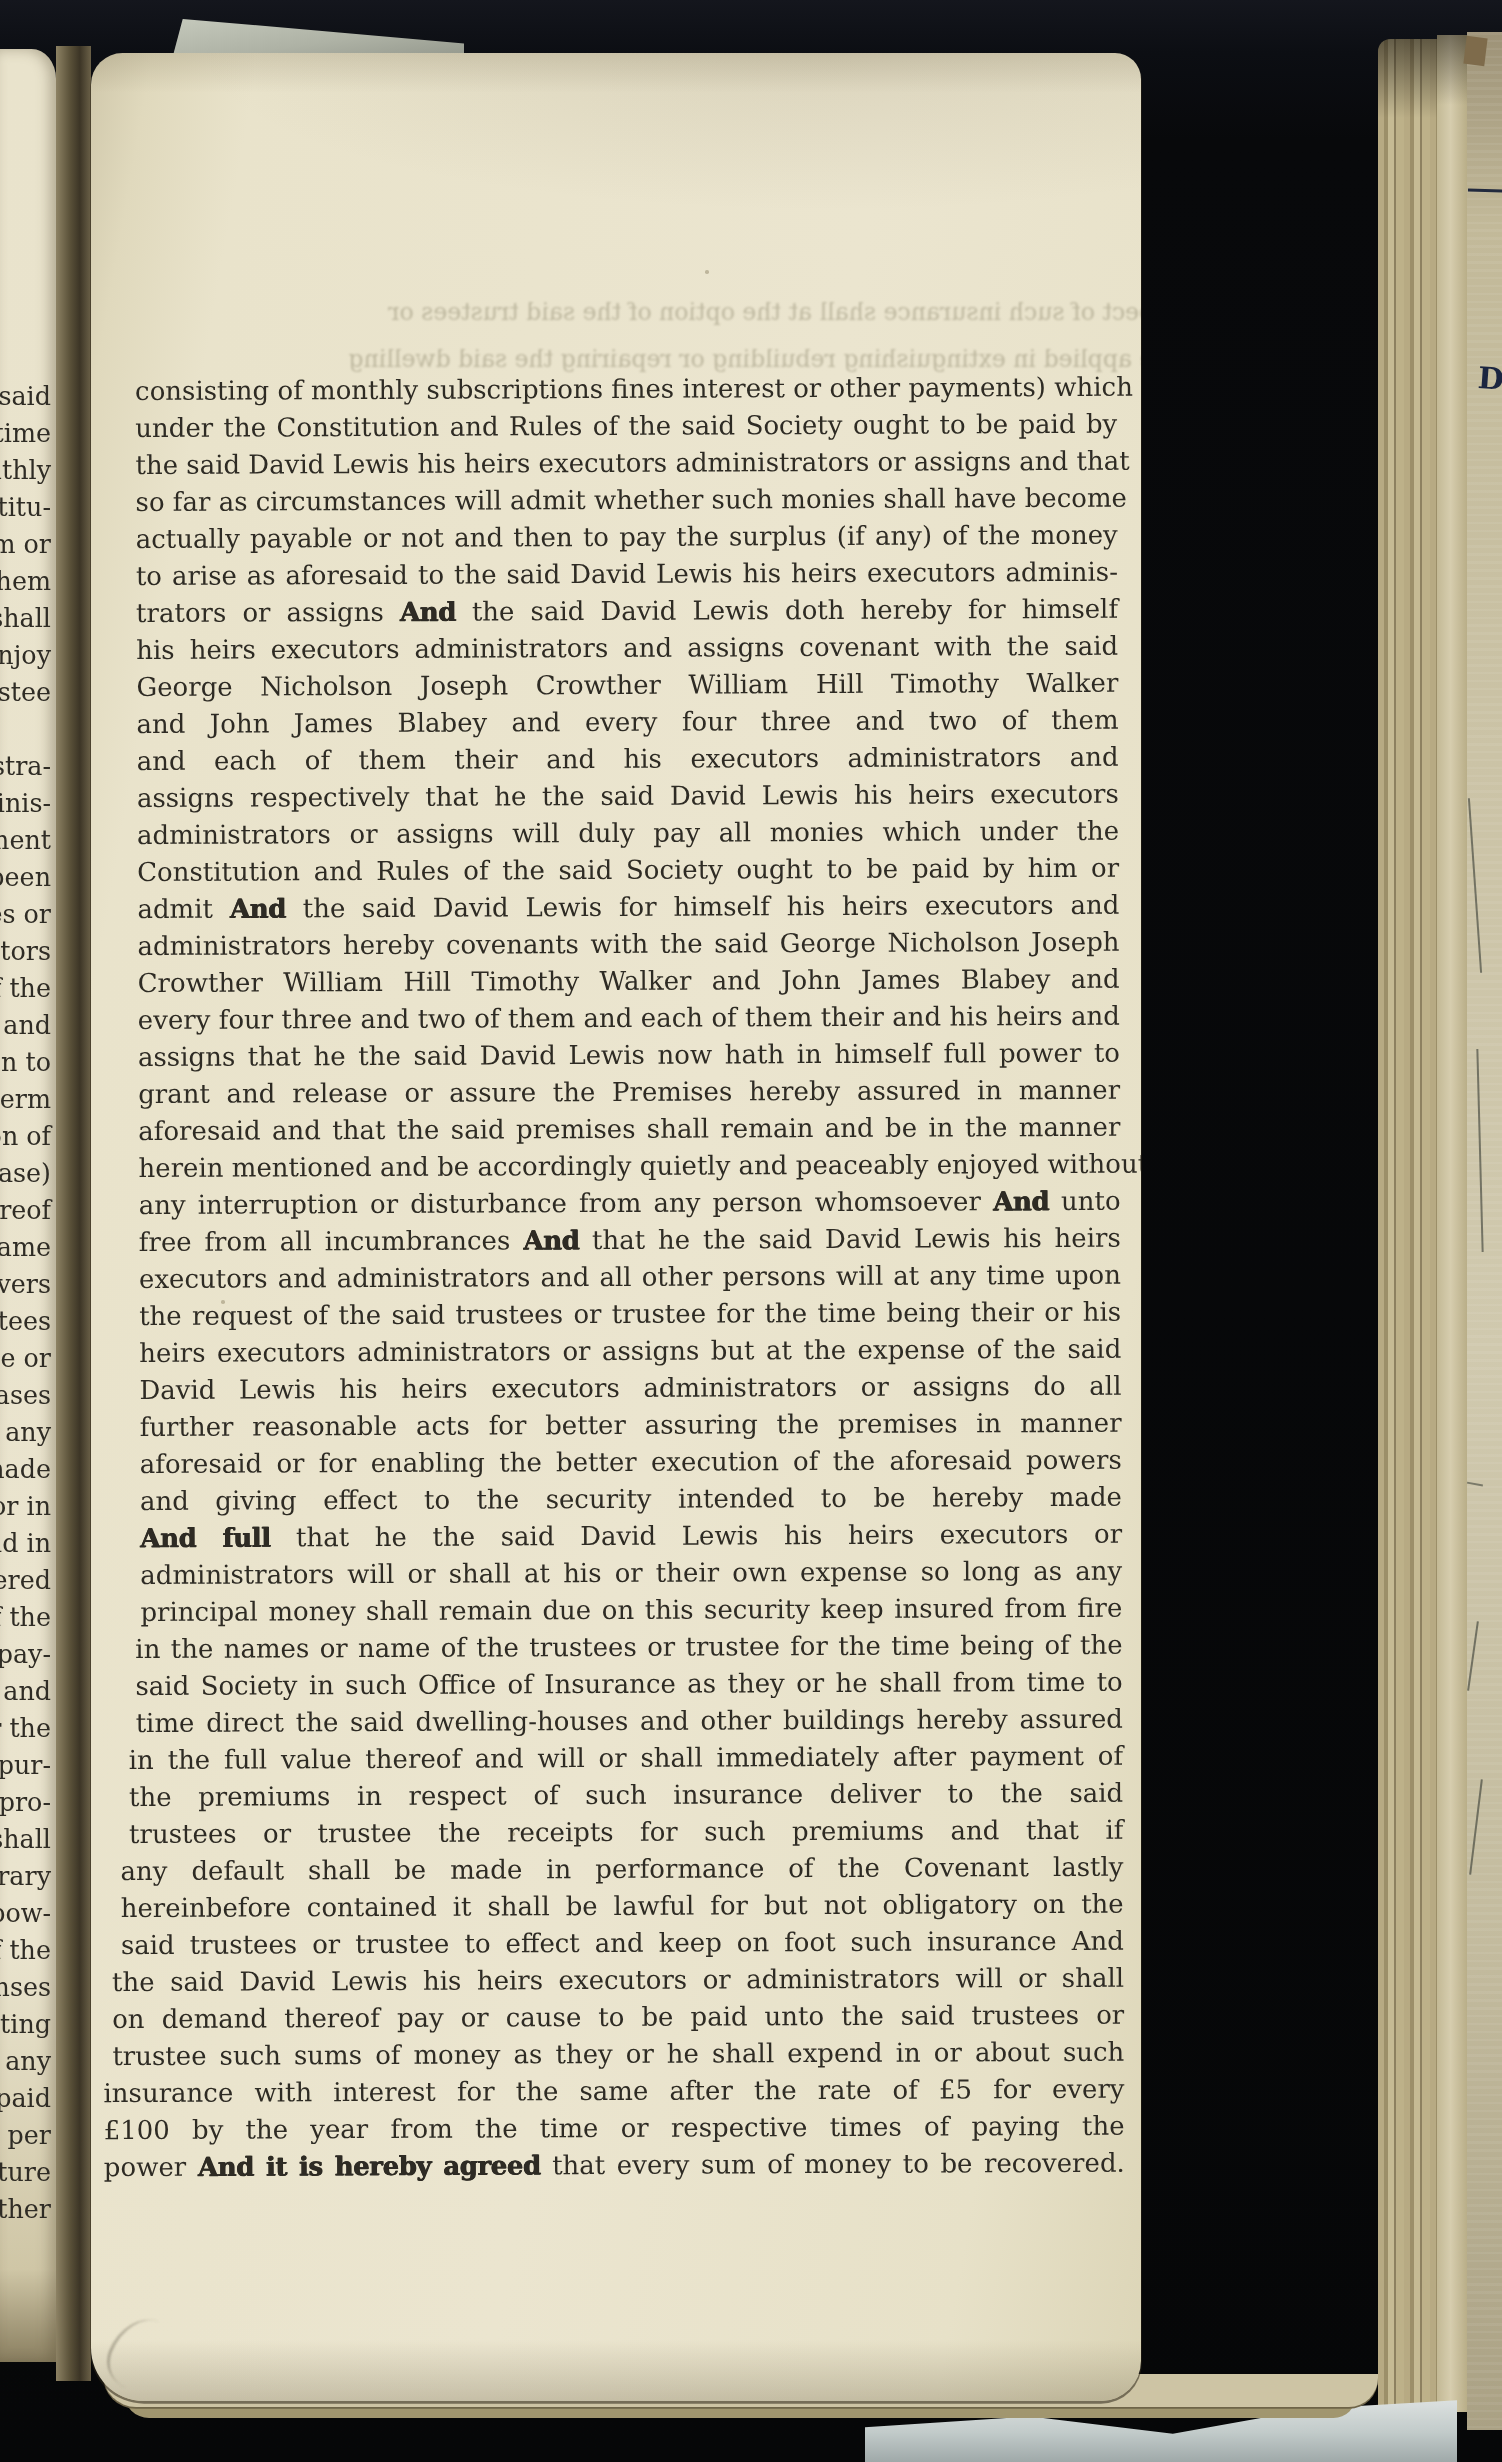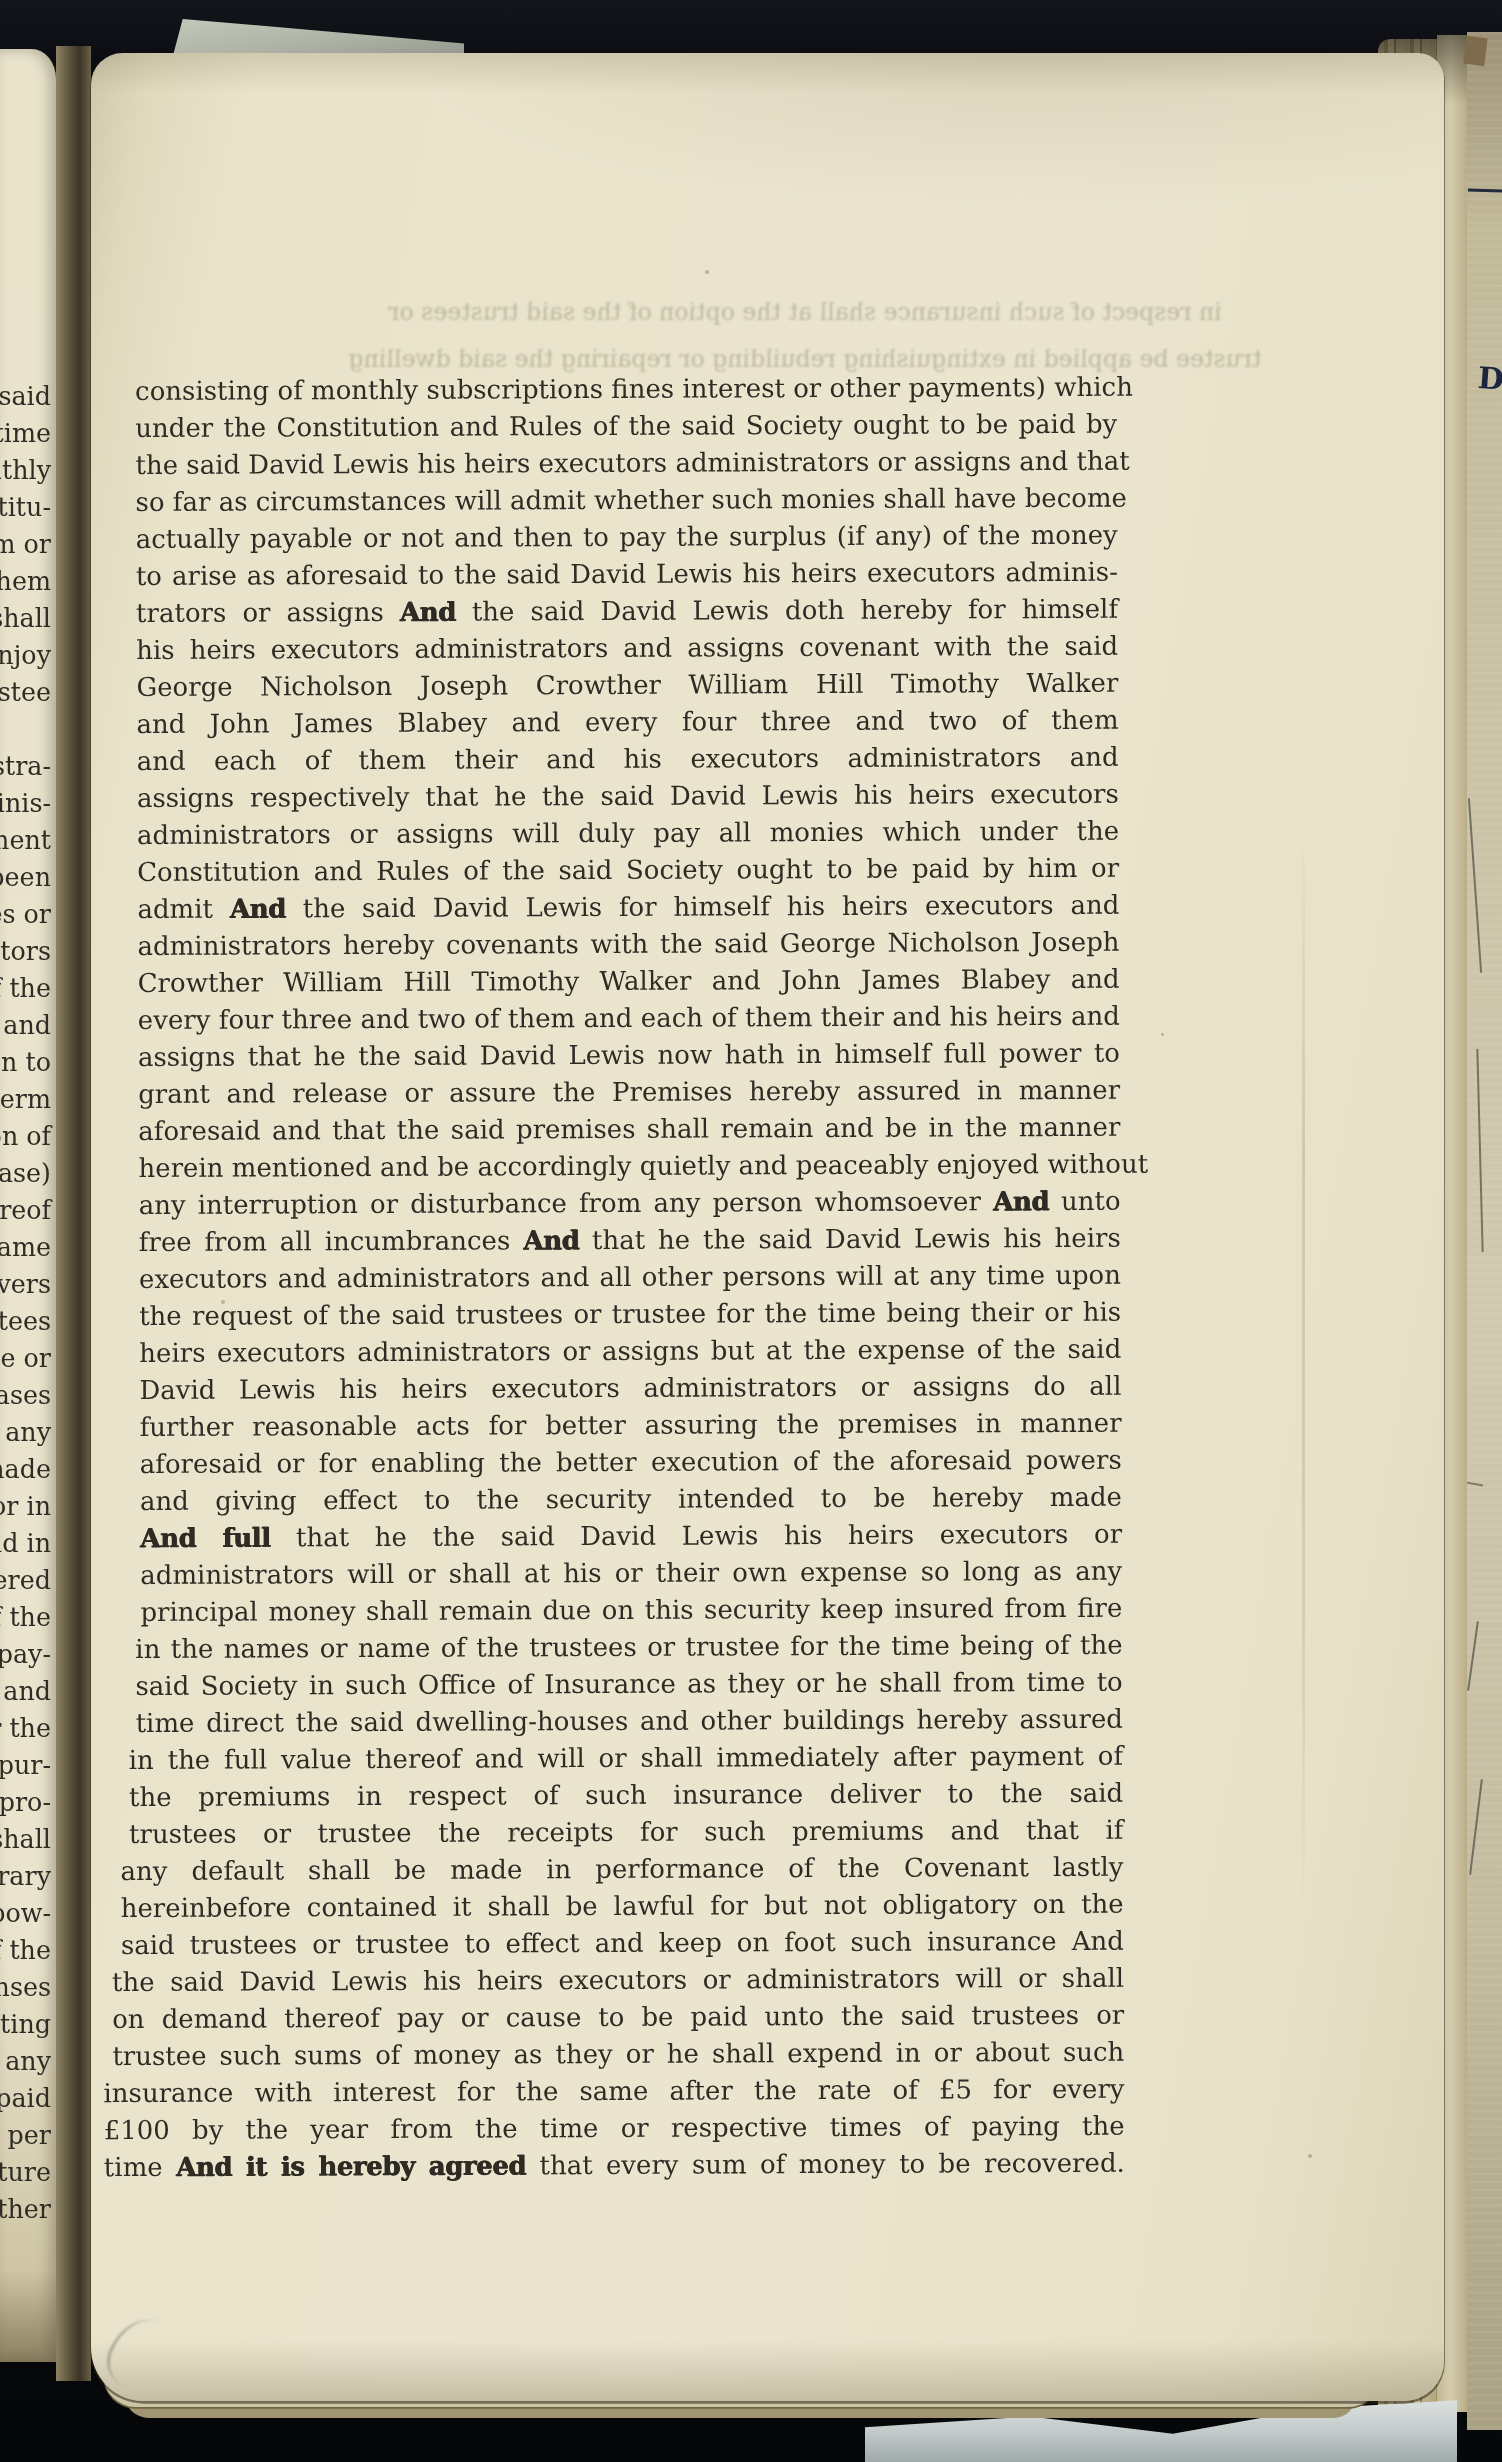--- a/index.html
+++ b/index.html
@@ -67,21 +67,21 @@
     font-size:25.4px;line-height:37px;color:#2f2c25;text-align:right;padding-right:5.3px;
   }
   .mline{height:37px;white-space:nowrap;}
   
   .gutter{
     position:absolute;left:56px;top:46px;width:35px;height:2335px;
     background:linear-gradient(90deg,#8d8264 0%,#5a5139 40%,#3c3526 68%,#6b6148 100%);
   }
   
   .main-page{
-    position:absolute;left:91px;top:53px;width:1353px;height:2348px;overflow:hidden;
+    position:absolute;left:91px;top:53px;width:1050px;height:2348px;overflow:hidden;
     border-radius:31.5px 26px 40px 53px;
     background:
       radial-gradient(1050px 263px at 70% 0%,rgba(120,108,75,.14),rgba(0,0,0,0) 60%),
       linear-gradient(180deg,rgba(112,100,70,.20) 0px,rgba(112,100,70,0) 40px),
       linear-gradient(0deg,rgba(100,90,62,.28) 0px,rgba(100,90,62,0) 61px),
       linear-gradient(100deg,#d0c8ab 0px,#e0d9bd 61px,#e9e3cb 166px,#ebe5cf 55%,#e7e1c8 86%,#dcd5b7 100%);
     box-shadow:0 1.8px 0 0.9px rgba(45,38,24,.55);
   }
   .bleed{
     position:absolute;left:215px;width:998px;height:35px;
@@ -245,21 +245,21 @@
         <div class="tline">the premiums in respect of such insurance deliver to the said</div>
         <div class="tline">trustees or trustee the receipts for such premiums and that if</div>
         <div class="tline">any default shall be made in performance of the Covenant lastly</div>
         <div class="tline">hereinbefore contained it shall be lawful for but not obligatory on the</div>
         <div class="tline">said trustees or trustee to effect and keep on foot such insurance And</div>
         <div class="tline">the said David Lewis his heirs executors or administrators will or shall</div>
         <div class="tline">on demand thereof pay or cause to be paid unto the said trustees or</div>
         <div class="tline">trustee such sums of money as they or he shall expend in or about such</div>
         <div class="tline">insurance with interest for the same after the rate of £5 for every</div>
         <div class="tline">£100 by the year from the time or respective times of paying the</div>
-        <div class="tline"><span>time  </span><span class="g">And it is hereby agreed</span><span> that every sum of money to be recovered.</span></div>
+        <div class="tline"><span>power  </span><span class="g">And it is hereby agreed</span><span> that every sum of money to be recovered.</span></div>
       </div>
 
     <div class="scuff"></div>
     <div class="crease"></div>
     <div class="spot sp1"></div>
     <div class="spot sp2"></div>
     <div class="spot sp3"></div>
     <div class="spot sp4"></div>
     <div class="spot sp5"></div>
   </div>

